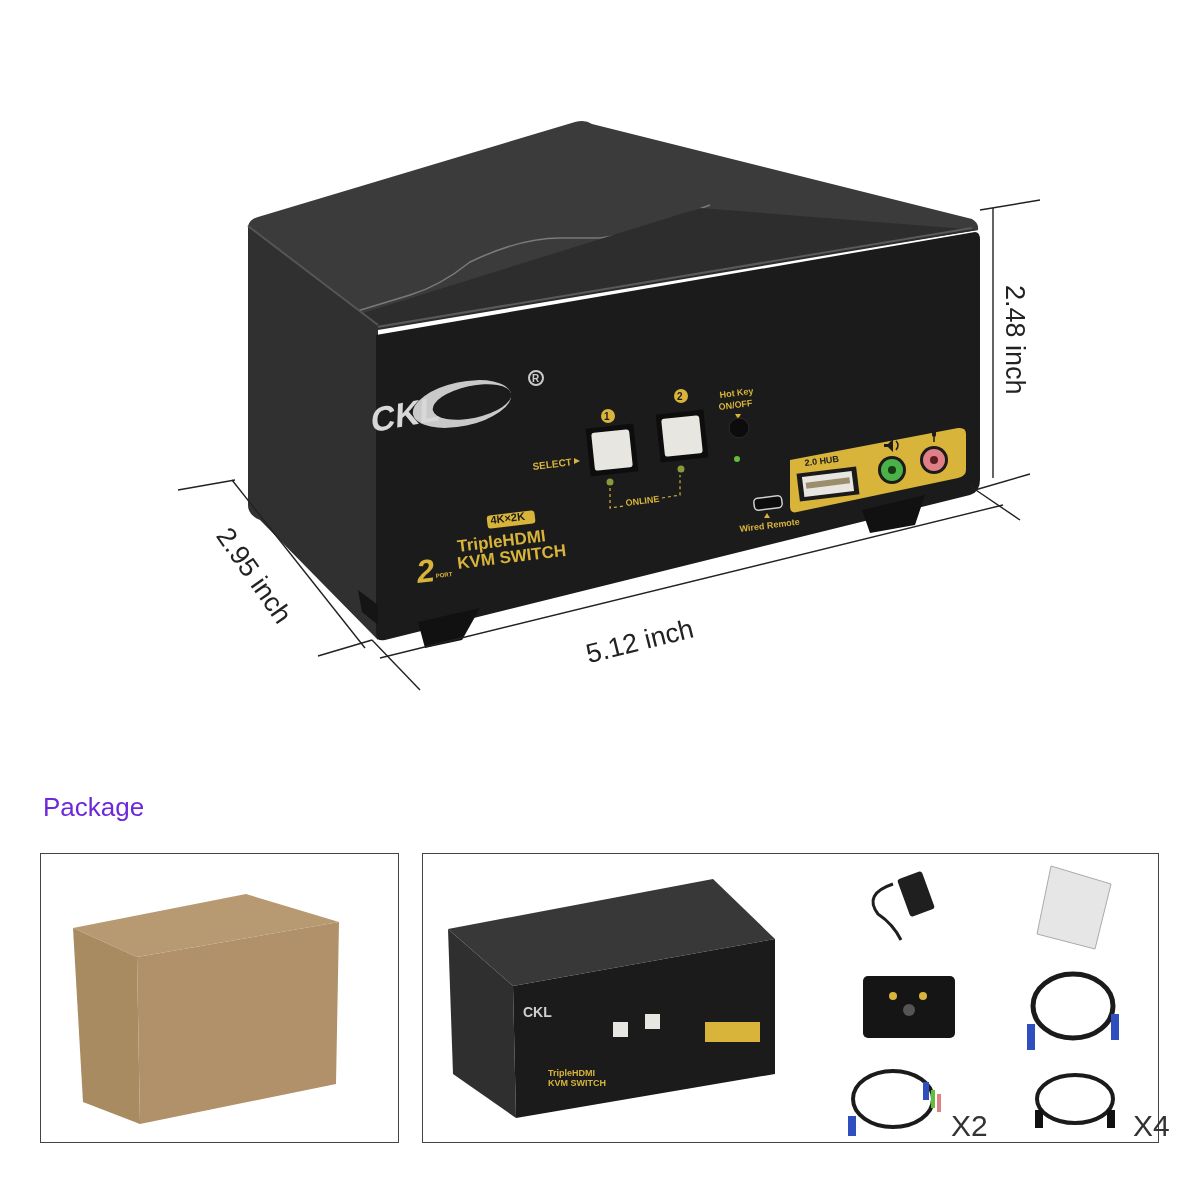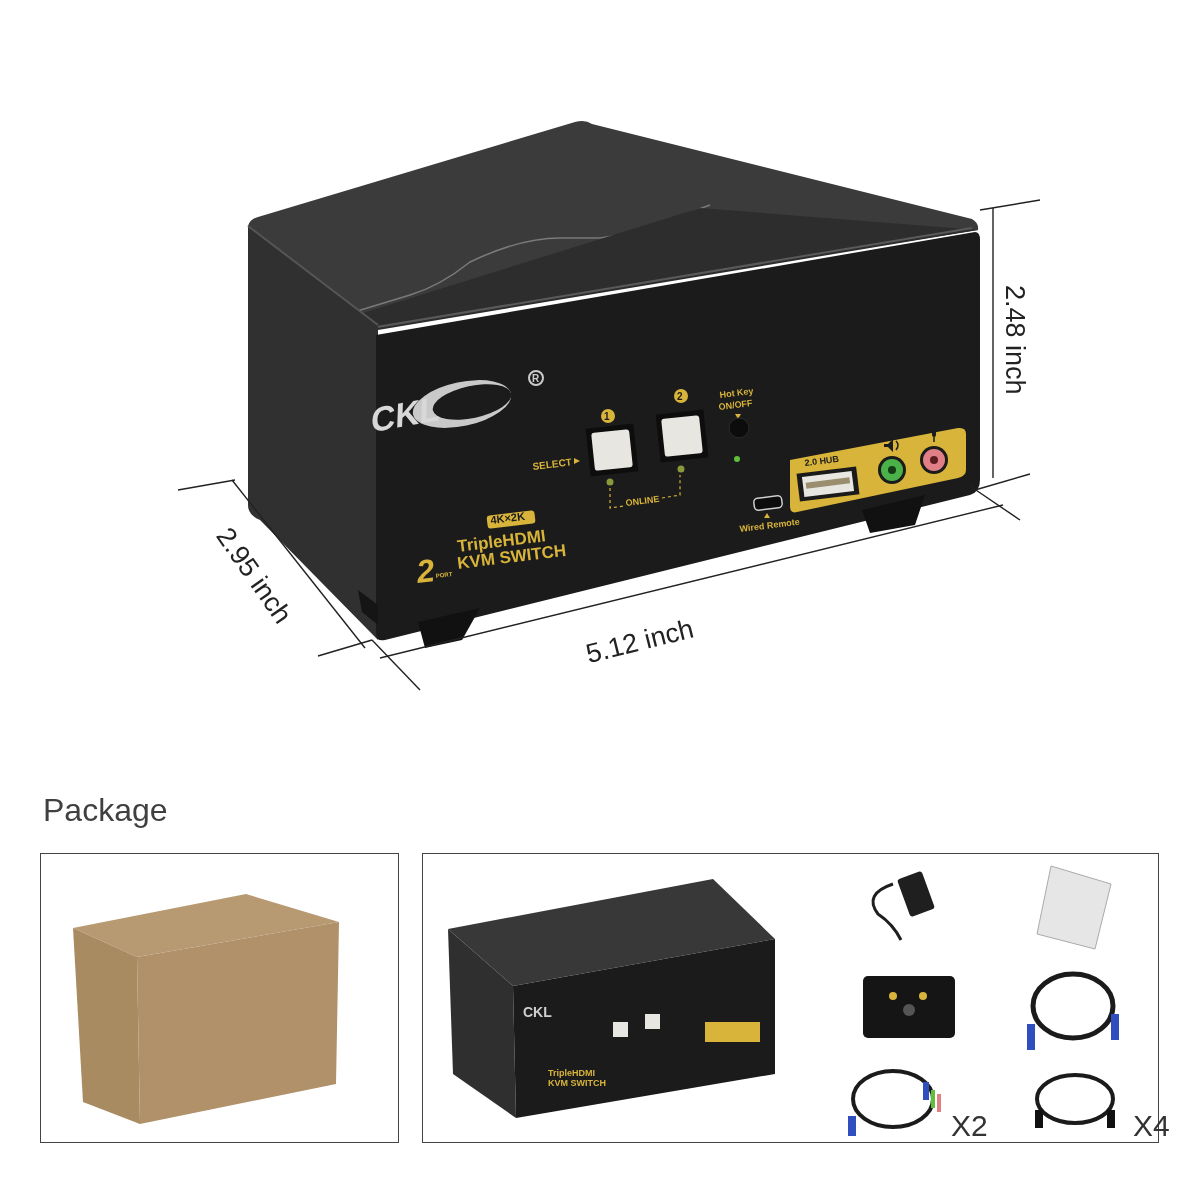--- a/index.html
+++ b/index.html
@@ -1,19 +1,19 @@
 <!DOCTYPE html>
 <html><head>
 <meta charset="utf-8">
 <style>
   html, body { margin:0; padding:0; background:#ffffff; }
   body { width:1200px; height:1200px; position:relative; overflow:hidden; font-family:"Liberation Sans", sans-serif; }
   svg { position:absolute; left:0; top:0; }
   .dim-label { position:absolute; font-family:"Liberation Sans", sans-serif; font-size:27px; color:#222; white-space:nowrap; transform-origin:left top; }
-  .pkg-title { position:absolute; left:43px; top:792px; font-size:32px; color:#404040; font-family:"Liberation Sans", sans-serif; }
+  .pkg-title { position:absolute; left:43px; top:792px; font-size:26px; color:#6d28d9; font-family:"Liberation Sans", sans-serif; }
   .frame { position:absolute; border:1.5px solid #444; background:#fff; box-sizing:border-box; }
   .gold-text { fill:#d8b43a; font-family:"Liberation Sans", sans-serif; font-weight:bold; }
   .mult { position:absolute; font-size:30px; color:#333; font-family:"Liberation Sans", sans-serif;text-align:right; }
 </style>
 </head>
 <body>
 
 <svg width="1200" height="760" viewBox="0 0 1200 760">
 
   <path d="M248,226 Q250,219 258,217 L575,122 Q585,119 592,124 L972,219 Q979,223 978,230 L378,325 Z" fill="#3b3b3b"></path>

